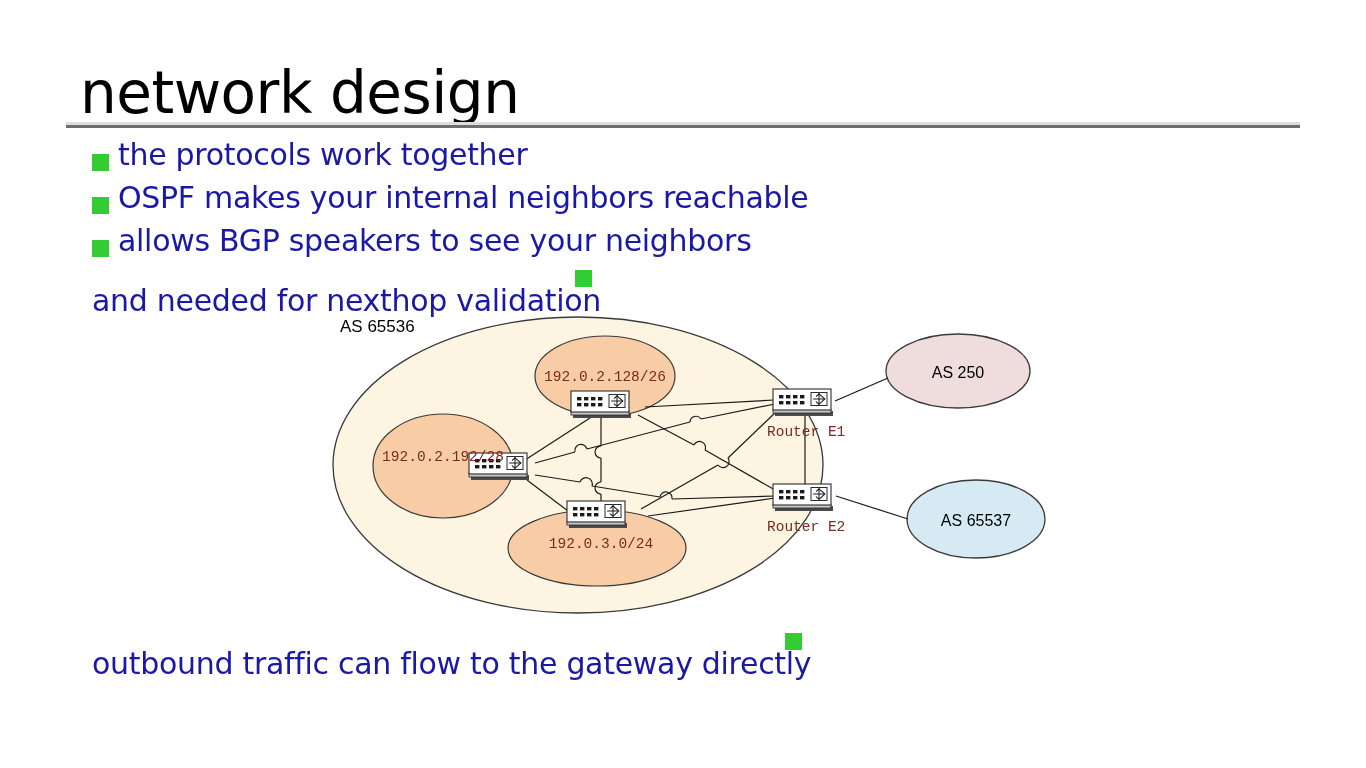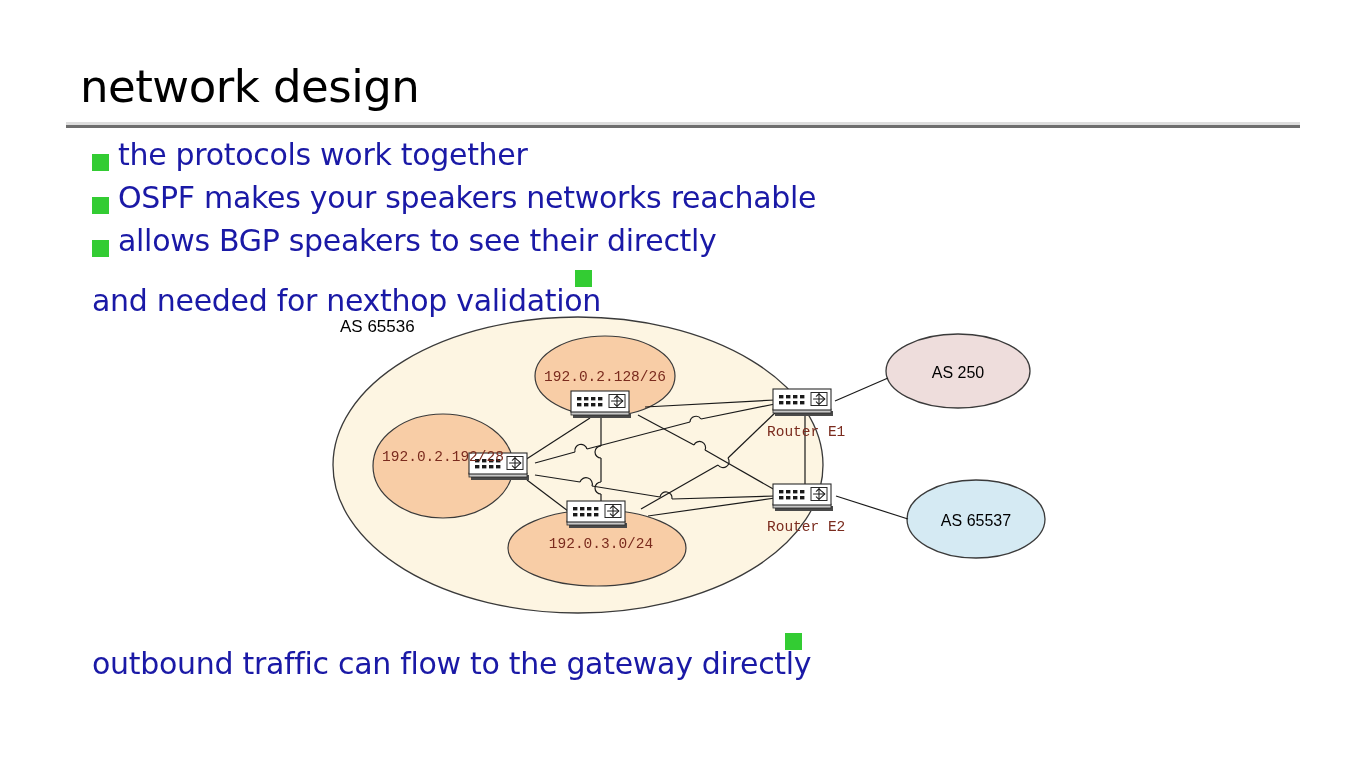--- a/index.html
+++ b/index.html
@@ -15,21 +15,21 @@
     overflow: hidden;
     font-family: "Liberation Sans", sans-serif;
   }
 
   
   #slide-title {
     position: absolute;
     left: 80px;
     top: 64px;
     font-family: "DejaVu Sans", sans-serif;
-    font-size: 45px;
+    font-size: 58px;
     font-weight: 400;
     color: #000000;
     letter-spacing: -0.5px;
     white-space: nowrap;
     line-height: 1.0;
   }
 
   #title-rule {
     position: absolute;
     left: 66px;
@@ -105,25 +105,25 @@
   <div class="rule-light"></div>
   <div class="rule-dark"></div>
 </div>
 
 <div class="bullet-row" id="bullet-0">
   <span class="bullet-marker"></span>
   <span class="bullet-text">the protocols work together</span>
 </div>
 <div class="bullet-row" id="bullet-1">
   <span class="bullet-marker"></span>
-  <span class="bullet-text">OSPF makes your speakers networks reachable</span>
+  <span class="bullet-text">OSPF makes your internal neighbors reachable</span>
 </div>
 <div class="bullet-row" id="bullet-2">
   <span class="bullet-marker"></span>
-  <span class="bullet-text">allows BGP speakers to see their directly</span>
+  <span class="bullet-text">allows BGP speakers to see your neighbors</span>
 </div>
 <div class="bullet-row" id="bullet-3">
   <span class="bullet-marker"></span>
   <span class="bullet-text">and needed for nexthop validation</span>
 </div>
 <div class="bullet-row" id="bullet-4">
   <span class="bullet-marker"></span>
   <span class="bullet-text">outbound traffic can flow to the gateway directly</span>
 </div>
 

